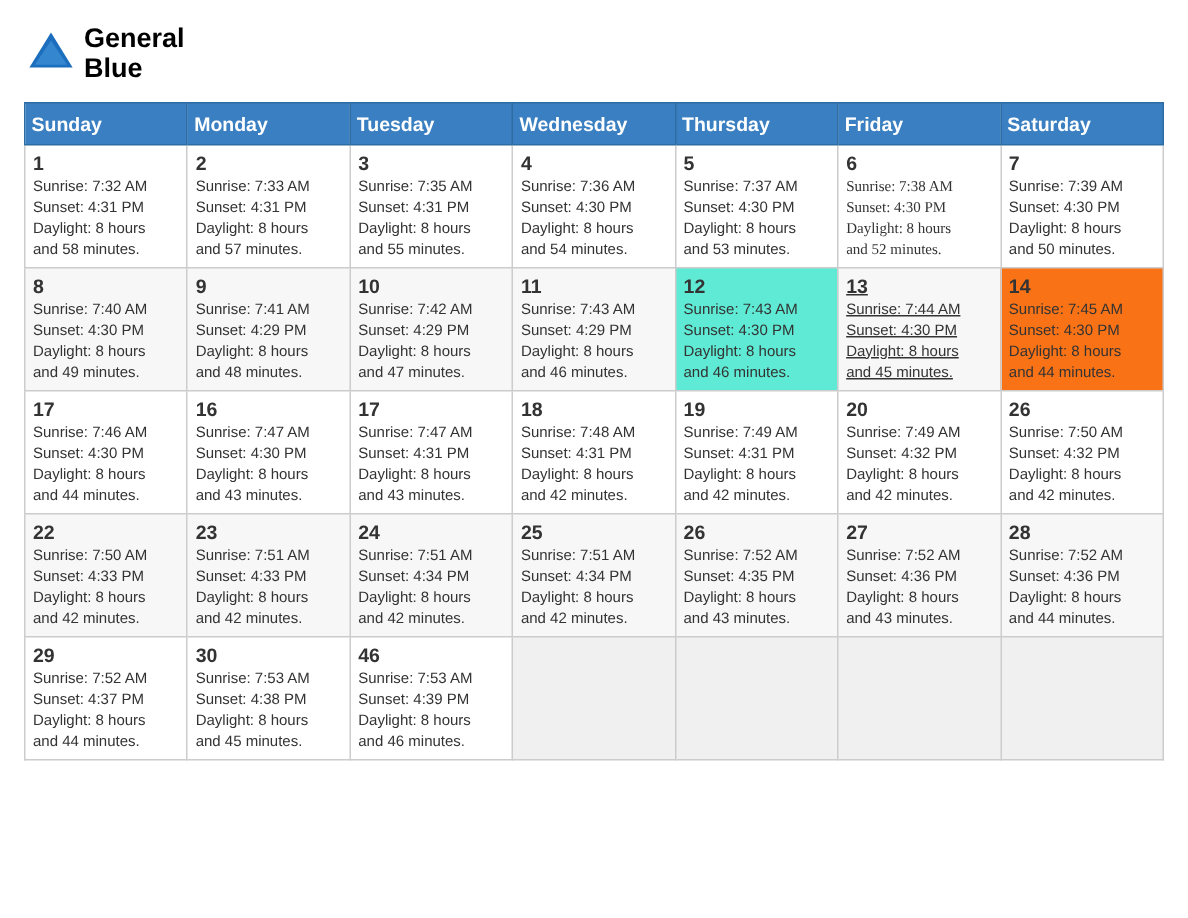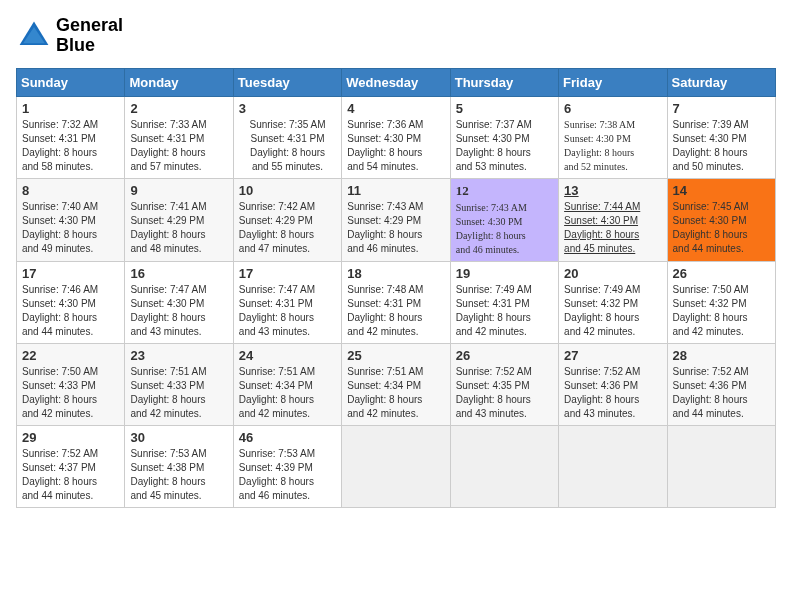--- a/index.html
+++ b/index.html
@@ -130,21 +130,21 @@
         </td>
         <td>
           <span class="day-num">2</span>
           <div class="day-info" style="white-space: pre-line;">Sunrise: 7:33 AM
 Sunset: 4:31 PM
 Daylight: 8 hours
 and 57 minutes.</div>
         </td>
         <td>
           <span class="day-num">3</span>
-          <div class="day-info" style="white-space: pre-line; text-align: center;">Sunrise: 7:35 AM
+          <div class="day-info" style="white-space: pre-line;">Sunrise: 7:35 AM
 Sunset: 4:31 PM
 Daylight: 8 hours
 and 55 minutes.</div>
         </td>
         <td>
           <span class="day-num">4</span>
           <div class="day-info" style="white-space: pre-line;">Sunrise: 7:36 AM
 Sunset: 4:30 PM
 Daylight: 8 hours
 and 54 minutes.</div>
@@ -193,21 +193,21 @@
 Daylight: 8 hours
 and 47 minutes.</div>
         </td>
         <td style="background: rgb(247, 247, 247);">
           <span class="day-num">11</span>
           <div class="day-info" style="white-space: pre-line;">Sunrise: 7:43 AM
 Sunset: 4:29 PM
 Daylight: 8 hours
 and 46 minutes.</div>
         </td>
-        <td style="background: #c4b5fd; font-family: Liberation Serif, serif;">
+        <td style="background: #5eead4;">
           <span class="day-num">12</span>
           <div class="day-info" style="white-space: pre-line;">Sunrise: 7:43 AM
 Sunset: 4:30 PM
 Daylight: 8 hours
 and 46 minutes.</div>
         </td>
         <td style="background: rgb(247, 247, 247); text-decoration: underline;">
           <span class="day-num">13</span>
           <div class="day-info" style="white-space: pre-line;">Sunrise: 7:44 AM
 Sunset: 4:30 PM

